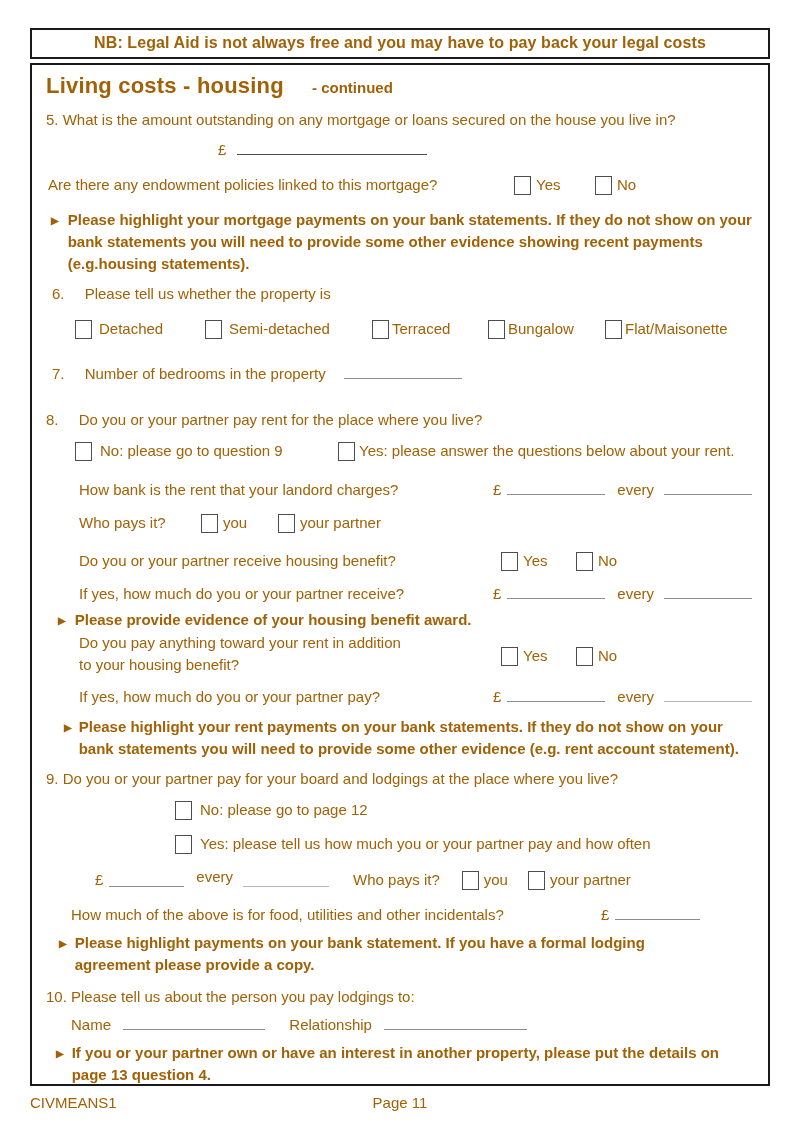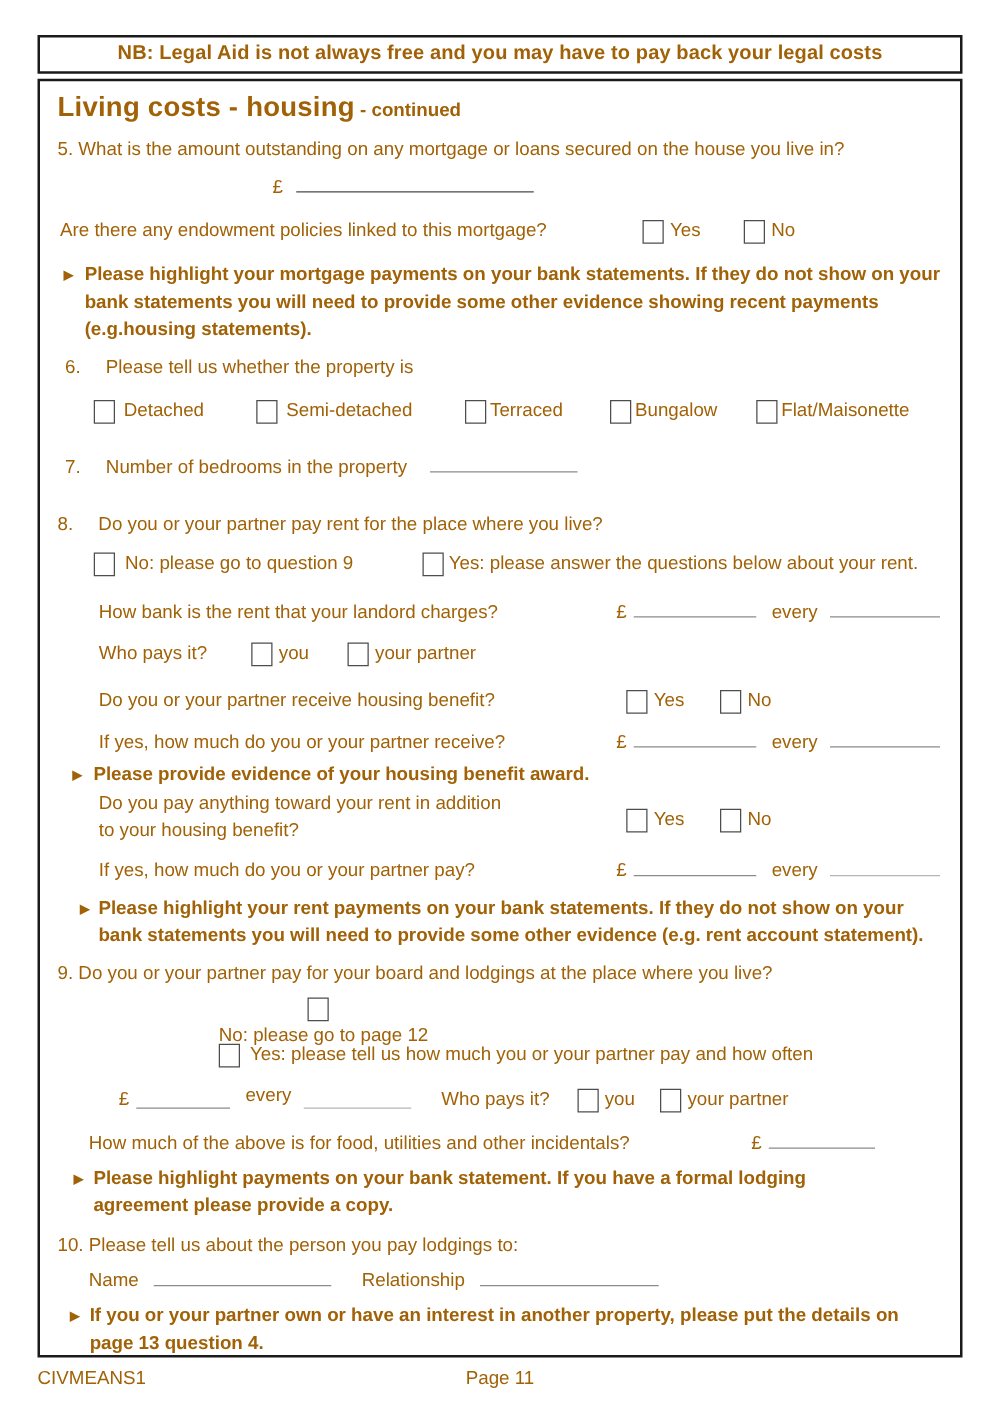--- a/index.html
+++ b/index.html
@@ -4,21 +4,21 @@
 <style>
   html,body{margin:0;padding:0;background:#fff;}
   .page{width:800px;height:1130px;box-sizing:border-box;padding:28px 30px 0;background:#fff;
         font-family:"Liberation Sans",sans-serif;font-size:15px;color:#a16207;position:relative;}
   .banner{border:2px solid #1a1a1a;font-weight:bold;font-size:16px;text-align:center;
           padding:4px 2px 5px;letter-spacing:.1px;}
   .main{border:2px solid #1a1a1a;margin-top:4px;height:1023px;box-sizing:border-box;
         padding:0 14px;position:relative;overflow:hidden;}
   .title-row{margin-top:8px;height:28px;}
   .title{font-weight:bold;font-size:22px;letter-spacing:.2px;}
-  .title-suffix{font-weight:bold;font-size:15px;margin-left:0;}
+  .title-suffix{font-weight:bold;font-size:15px;margin-left:24px;}
   .row{position:relative;line-height:22px;}
   .opt-row{position:relative;height:24px;line-height:24px;}
   .cb{display:inline-block;width:17px;height:19px;border:1.6px solid #4d4d4d;background:#fff;
       box-sizing:border-box;vertical-align:middle;flex:0 0 auto;}
   .wline{display:inline-block;height:13px;border-bottom:1.5px solid #8c8c8c;vertical-align:baseline;}
   .wline.dark{border-bottom-color:#4a4a4a;}
   .wline.light{border-bottom-color:#b5b5b5;}
   .sub{margin-left:33px;}
   .yn{position:absolute;top:0;display:flex;align-items:center;height:24px;}
   .yn .cb{margin-right:5px;}
@@ -182,21 +182,21 @@
     </div>
     <div class="note" style="margin-top:8px;margin-left:18px;">
       <span class="arrow">▶</span>
       <span class="txt" style="margin-left:7px;max-width:672px;">Please highlight your rent payments on your bank statements. If they do not show on your bank statements you will need to provide some other evidence (e.g. rent account statement).</span>
     </div>
 
     <div class="row" style="margin-top:8px;">
       <span>9. Do you or your partner pay for your board and lodgings at the place where you live?</span>
     </div>
     <div class="opt-row" style="margin-top:8px;">
-      <span class="optline" style="left:129px;flex-direction:column;">
+      <span class="optline" style="left:129px;">
         <span class="cb"></span>
         <span>No: please go to page 12</span>
       </span>
     </div>
     <div class="opt-row" style="margin-top:10px;">
       <span class="optline" style="left:129px;">
         <span class="cb"></span>
         <span>Yes: please tell us how much you or your partner pay and how often</span>
       </span>
     </div>

